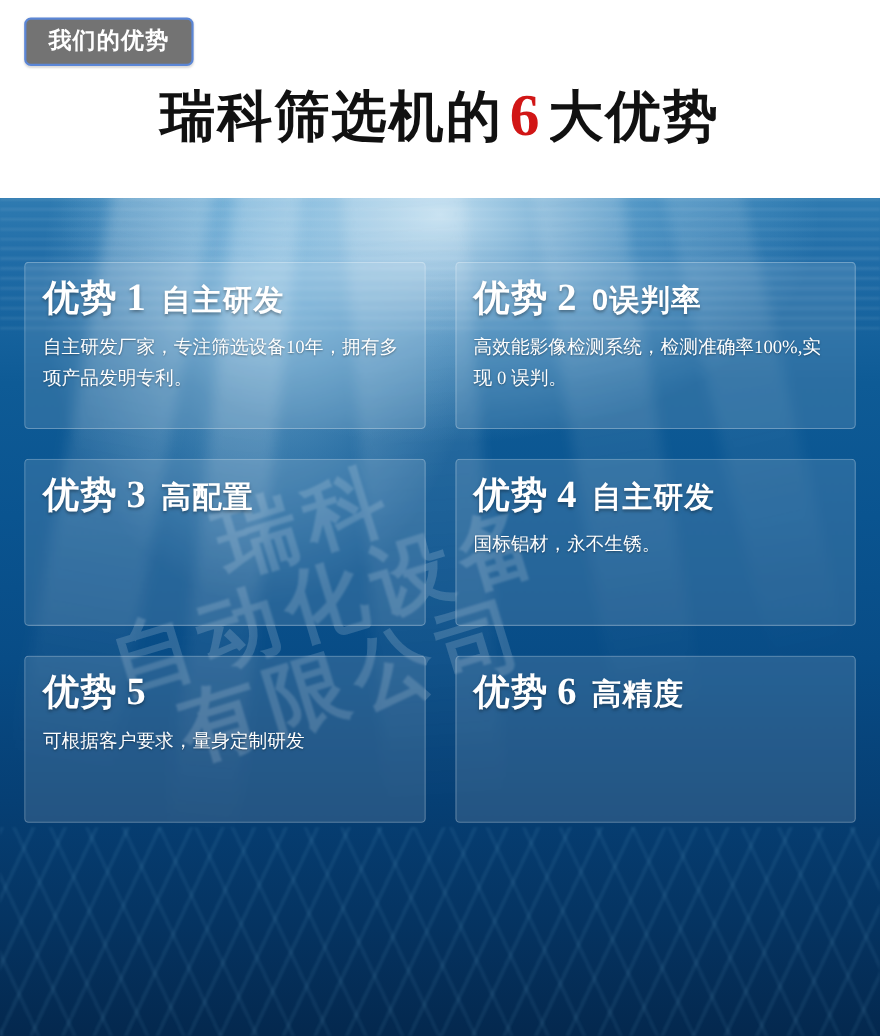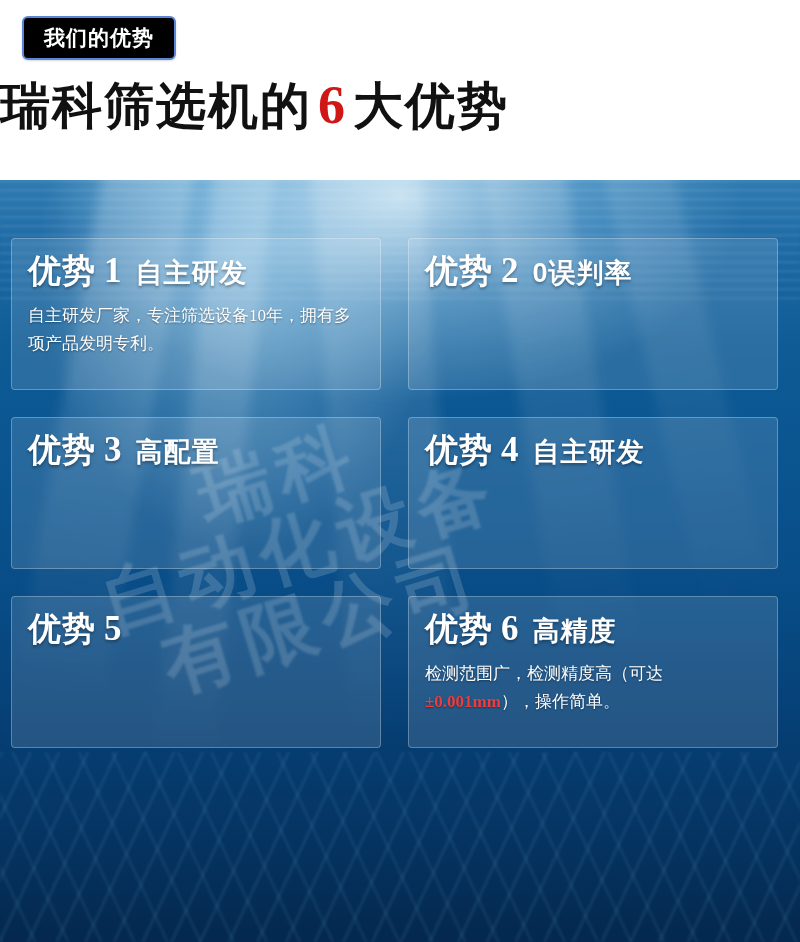--- a/index.html
+++ b/index.html
@@ -19,37 +19,37 @@
   
   .header {
     height: 180px;
     background: #ffffff;
     position: relative;
   }
   .badge {
     position: absolute;
     left: 22px;
     top: 16px;
-    background: #000000;
+    background: #737373;
     color: #ffffff;
     font-size: 21px;
     font-weight: bold;
     letter-spacing: 1px;
     padding: 9px 20px 10px 20px;
     border-radius: 6px;
     border: 2px solid #5b86d6;
     box-shadow: 0 1px 2px rgba(0,0,0,0.15);
     line-height: 1;
   }
   .headline {
     position: absolute;
     top: 78px;
     left: 0;
     width: 100%;
-    text-align: left;
+    text-align: center;
     font-size: 50px;
     font-weight: bold;
     color: #111111;
     letter-spacing: 2px;
     line-height: 1;
     white-space: nowrap;
   }
   .headline .num {
     color: #d11616;
     font-size: 54px;
@@ -119,21 +119,21 @@
     line-height: 1.02;
     letter-spacing: 8px;
     pointer-events: none;
     white-space: pre;
   }
 
   
   .grid {
     position: absolute;
     top: 58px;
-    left: 11px;
+    left: 22px;
     right: 22px;
     display: grid;
     grid-template-columns: 1fr 1fr;
     grid-template-rows: repeat(3, auto);
     column-gap: 28px;
     row-gap: 68px;
     gap: 27px;
   }
   .card {
     background: rgba(255,255,255,0.12);
@@ -217,48 +217,50 @@
       </div>
       <div class="card-body">自主研发厂家，专注筛选设备10年，拥有多项产品发明专利。</div>
     </div>
 
     <div class="card">
       <div class="card-title">
         <span class="adv">优势</span>
         <span class="adv-num">2</span>
         <span class="card-kicker">0误判率</span>
       </div>
+      <div class="card-body">高效能影像检测系统，检测准确率100%,实现 0 误判。</div>
     </div>
 
     <div class="card">
       <div class="card-title">
         <span class="adv">优势</span>
         <span class="adv-num">3</span>
         <span class="card-kicker">高配置</span>
       </div>
     </div>
 
     <div class="card">
       <div class="card-title">
         <span class="adv">优势</span>
         <span class="adv-num">4</span>
         <span class="card-kicker">自主研发</span>
       </div>
+      <div class="card-body">国标铝材，永不生锈。</div>
     </div>
 
     <div class="card">
       <div class="card-title">
         <span class="adv">优势</span>
         <span class="adv-num">5</span>
       </div>
+      <div class="card-body">可根据客户要求，量身定制研发</div>
     </div>
 
     <div class="card">
       <div class="card-title">
         <span class="adv">优势</span>
         <span class="adv-num">6</span>
         <span class="card-kicker">高精度</span>
       </div>
-      <div class="card-body"><span>检测范围广，检测精度高（可达</span><span class="hl">±0.001mm</span><span>），操作简单。</span></div>
     </div>
 
   </div>
 </div>
 
 </body></html>

